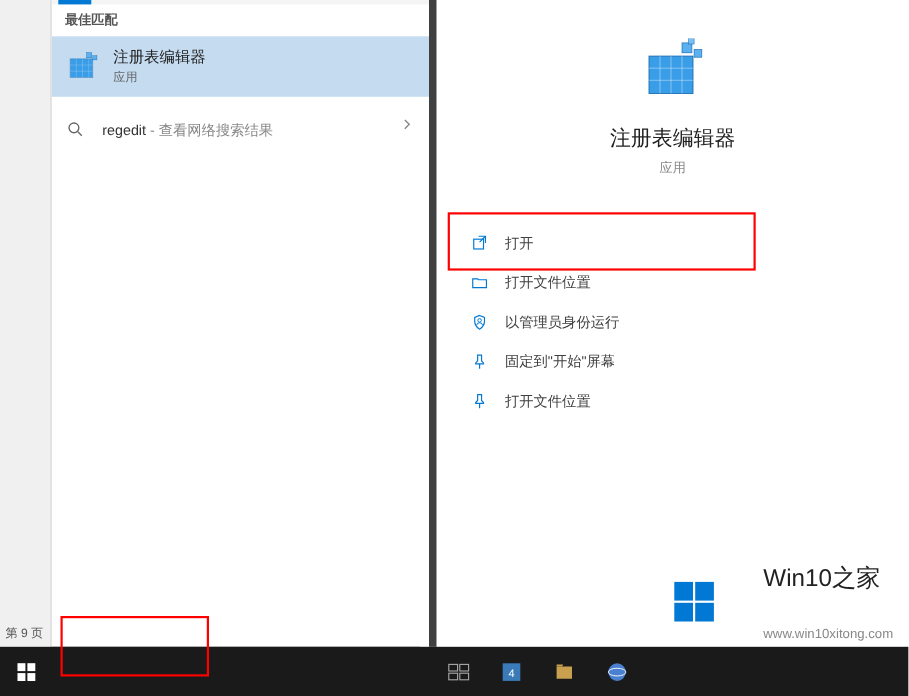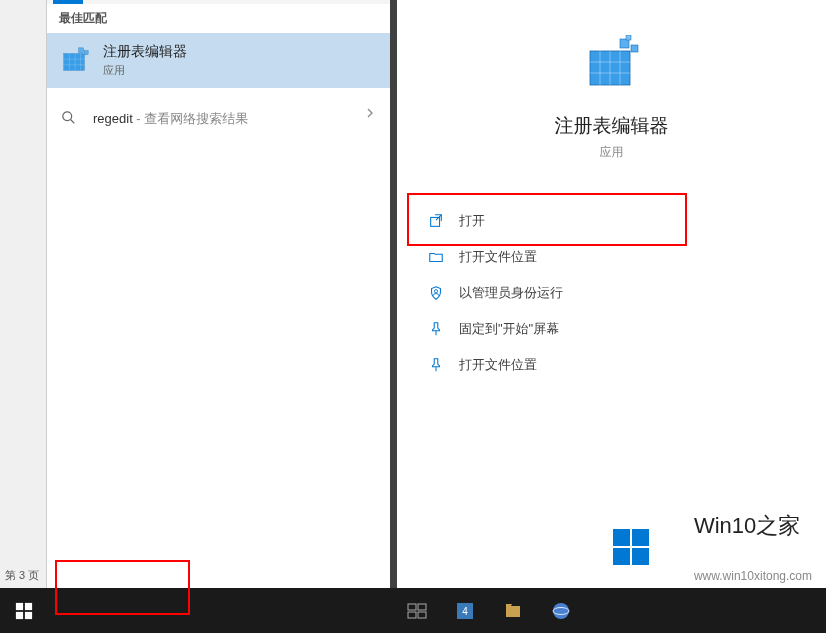--- a/index.html
+++ b/index.html
@@ -61,21 +61,21 @@
     .watermark-url { font-size: 12px; color: #888; margin-top: 28px; }
     
     svg { display: block; }
   </style>
 </head>
 <body>
 
 <div class="outer-border"></div>
 
 <div class="search-panel">
-  <div class="page-indicator">第 3 页</div>
+  <div class="page-indicator">第 9 页</div>
 </div>
 
 <div class="left-col">
   <div class="tab-strip">
     <div class="tab-active"></div>
   </div>
 
   <div class="section-header">最佳匹配</div>
 
   <div class="best-match-item">

